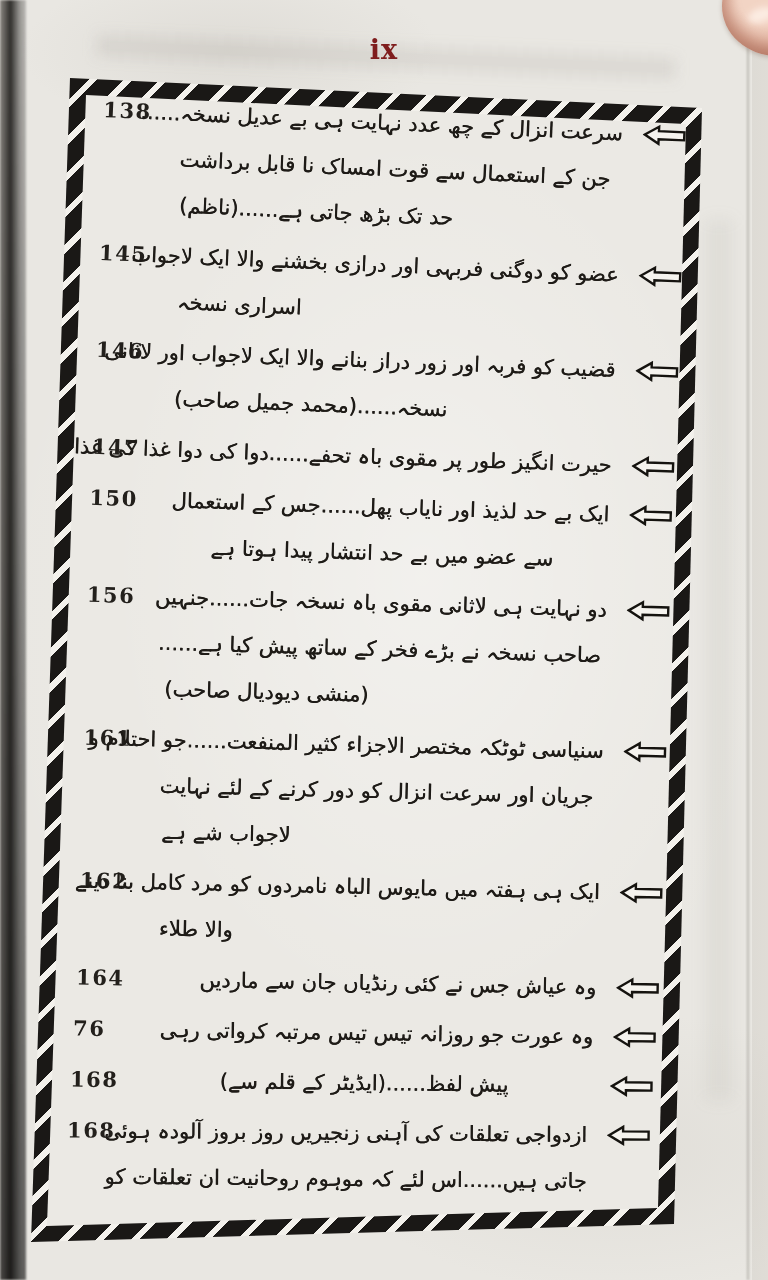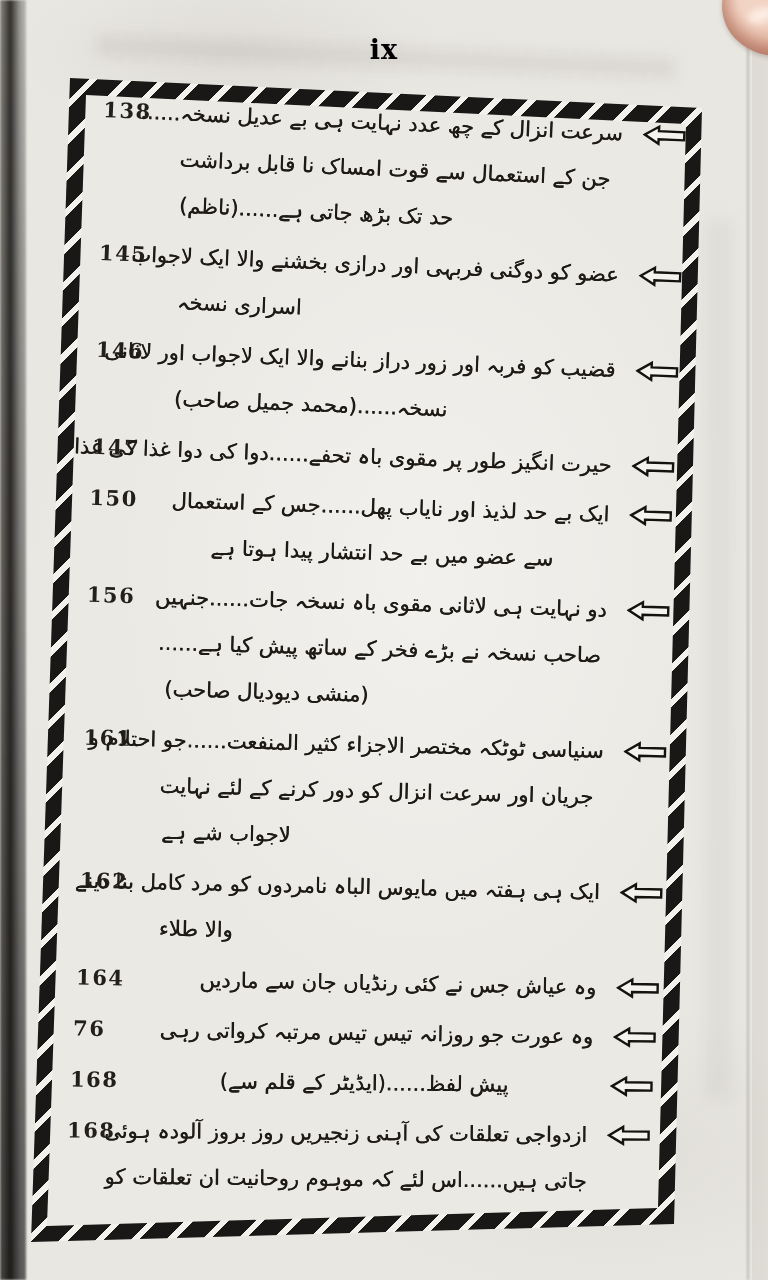--- a/index.html
+++ b/index.html
@@ -32,21 +32,21 @@
     left:722px;top:-44px;width:110px;height:100px;border-radius:50%;
     background:radial-gradient(circle at 38% 42%, #f2d4c4 0 28%, #e3b5a2 50%, #d29c89 68%, #b97f6c 85%, #a56b59 100%);
     box-shadow:inset 4px -9px 14px rgba(140,70,50,.40), 0 2px 4px rgba(90,60,45,.25);
   }
   .finger-glare{left:748px;top:8px;width:26px;height:14px;border-radius:50%;
     background:rgba(255,244,236,.75);filter:blur(3px);transform:rotate(-18deg);}
 
   
   .folio{
     left:356px;top:34px;width:56px;text-align:center;
-    font-family:"DejaVu Serif",serif;font-weight:bold;font-size:27px;color:#000000;
+    font-family:"DejaVu Serif",serif;font-weight:bold;font-size:27px;color:#7f1d1d;
     letter-spacing:1px;
   }
 
   
   .smudge1{left:96px;top:46px;width:580px;height:22px;background:rgba(140,136,128,.15);
     filter:blur(7px);transform:rotate(2.3deg);}
   .smudge2{left:706px;top:220px;width:26px;height:880px;background:rgba(140,136,128,.10);filter:blur(8px);}
 
   
   .frame-band{

